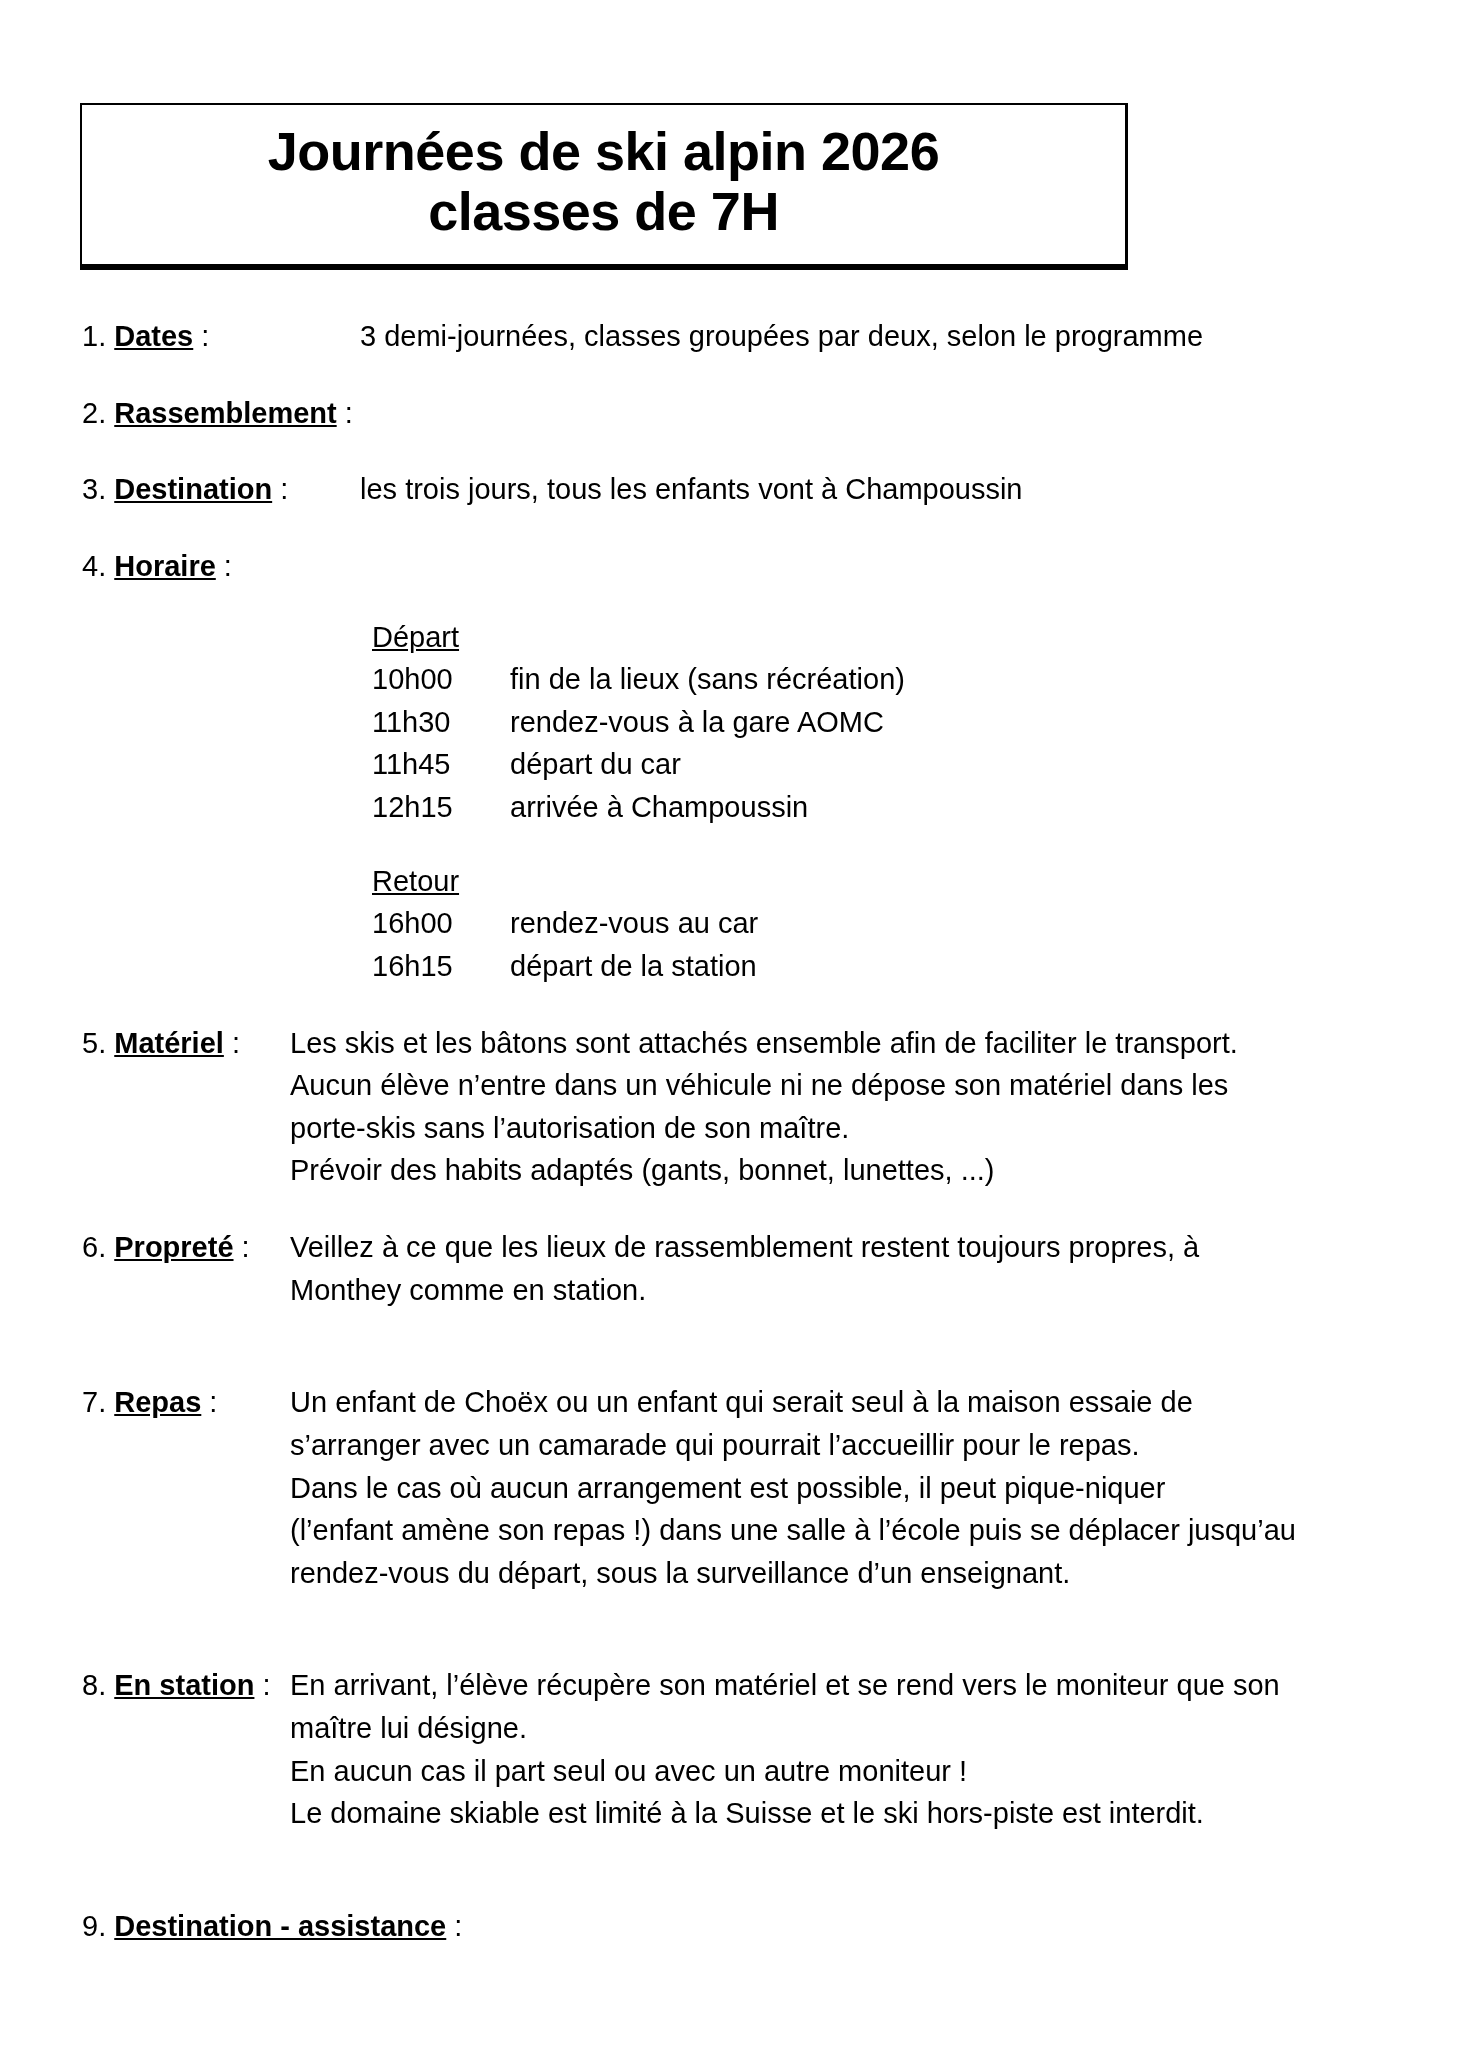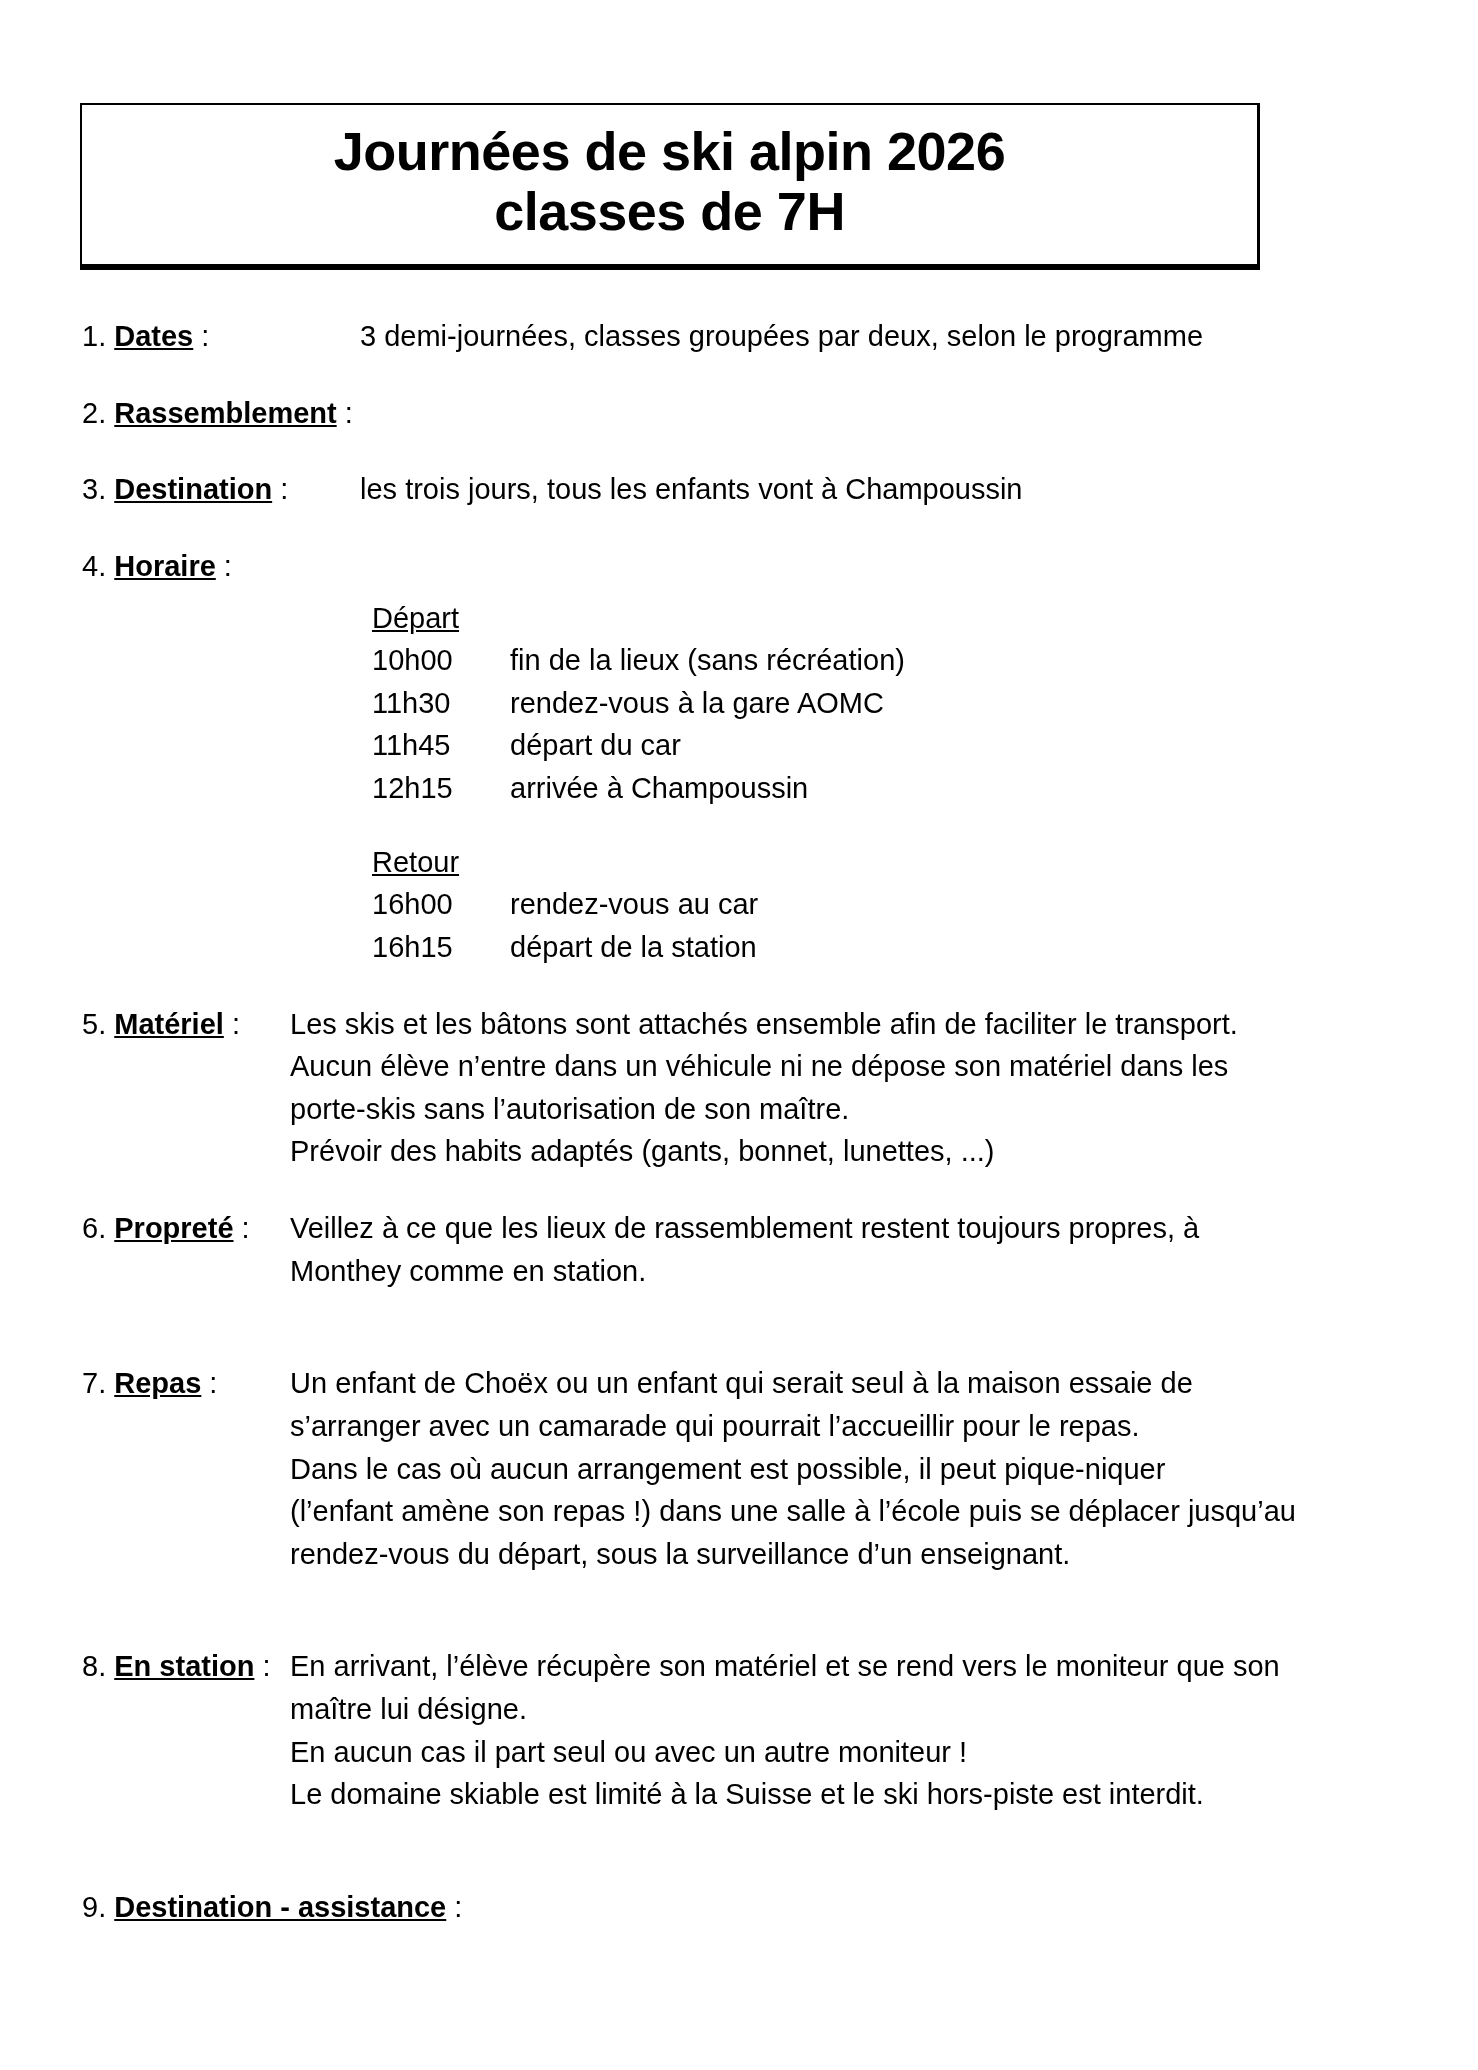--- a/index.html
+++ b/index.html
@@ -22,21 +22,21 @@
     height: 2070px;
     box-sizing: border-box;
     padding: 0;
   }
 
   
   .title-box {
     position: absolute;
     left: 80px;
     top: 103px;
-    width: 1180px;
+    width: 1048px;
     box-sizing: border-box;
     border: 2px solid #000000;
     border-right-width: 3px;
     border-bottom-width: 6px;
     background: #ffffff;
     padding: 16px 10px 22px 10px;
     text-align: center;
   }
   .title-line {
     font-weight: bold;
@@ -86,21 +86,21 @@
   .item-body.indent-b { padding-left: 0px; }
 
   .body-line { white-space: nowrap; }
   .gap-md { height: 34px; }
   .gap-lg { height: 58px; }
   .gap-xl { height: 70px; }
 
   
   .schedule {
     position: relative;
-    margin-top: 9px;
+    margin-top: 28px;
     padding-left: 372px;
     font-size: 29px;
     line-height: 1.47;
   }
   .sched-heading {
     text-decoration: underline;
     text-underline-offset: 2px;
     display: inline-block;
   }
   .sched-row { display: flex; white-space: nowrap; }

